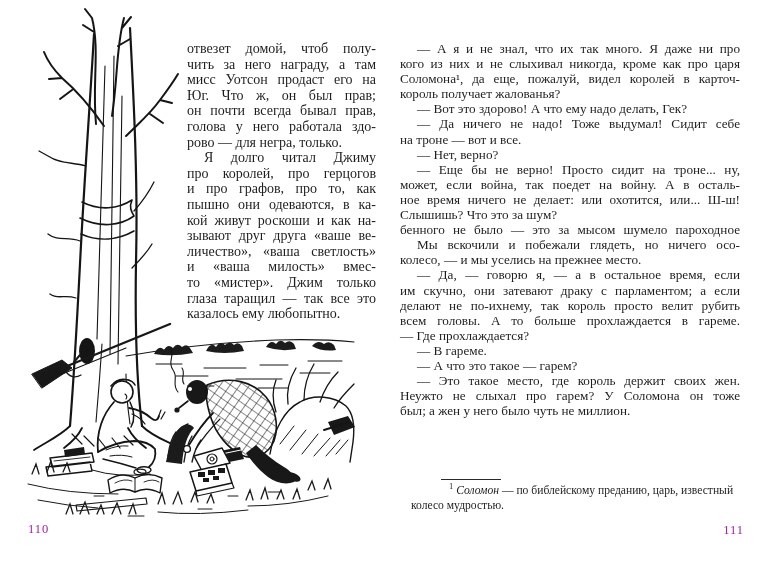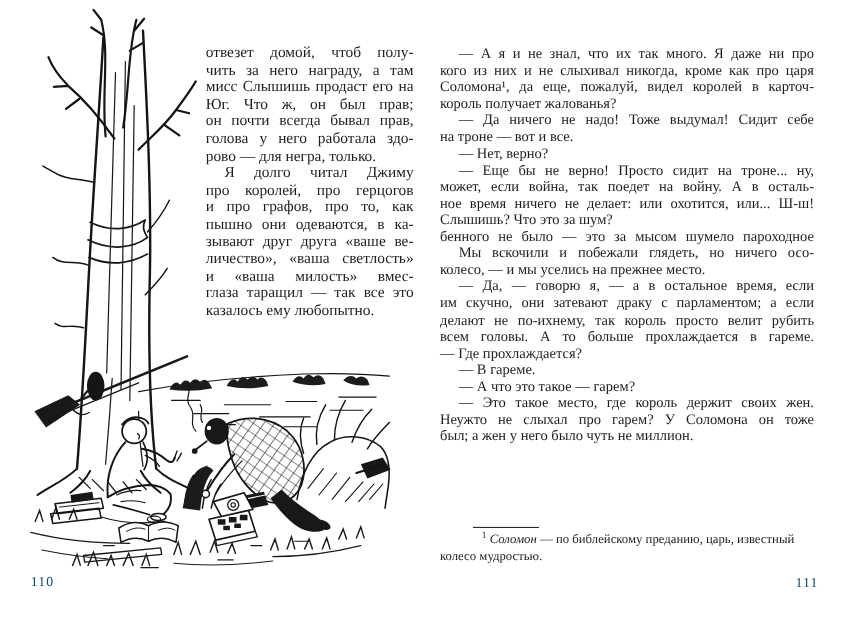--- a/index.html
+++ b/index.html
@@ -16,27 +16,27 @@
 
   .text-col{position:absolute;}
   .left-col{left:187px;top:41px;width:189px;font-size:14px;line-height:15.6px;}
   .right-col{left:400px;top:41px;width:340px;font-size:13.2px;line-height:15.1px;}
 
   .para{margin:0;}
   .line{text-align:justify;text-align-last:justify;-moz-text-align-last:justify;white-space:normal;}
   .line.last{text-align-last:left;-moz-text-align-last:left;}
   .para.indent .line.first{text-indent:17px;}
 
-  .footnote{position:absolute;left:400px;top:479px;width:340px;font-size:11.6px;line-height:15px;}
+  .footnote{position:absolute;left:411px;top:479px;width:340px;font-size:11.6px;line-height:15px;}
   .fn-rule{width:60px;height:0;border-top:1.3px solid #2a2a2a;margin:0 0 3px 30px;}
   .fn-line{text-align:justify;}
   .fn-line.fn-first{text-indent:38px;}
   .fn-line sup{font-size:8.5px;line-height:0;}
 
-  .pagenum{position:absolute;font-size:12.5px;color:#0c4a6e;letter-spacing:1px;font-family:Liberation Serif, serif;}
+  .pagenum{position:absolute;font-size:12.5px;color:#a21caf;letter-spacing:1px;font-family:Liberation Serif, serif;}
   .pagenum-left{left:28px;top:522px;}
   .pagenum-right{left:700px;top:523px;width:44px;text-align:right;}
 </style>
 </head>
 <body>
 
 <div class="spread">
 
   <div class="page page-left">
 
@@ -152,50 +152,55 @@
         <path stroke-width="1.3" d="M300 486 l4 -9 3 9 m9 -1 l4 -10 3 10"></path>
         <path stroke-width="1" d="M20 480 q40 10 90 10 M150 508 q40 4 90 -2 M240 502 q40 0 80 -10 M30 496 q30 6 60 8"></path>
         <path stroke-width="1" d="M220 492 h10 M260 488 h12 M190 505 h14 M120 512 h16 M86 492 h10"></path>
       </g>
     </svg>
 
     <div class="text-col left-col">
         <div class="para">
           <div class="line first">отвезет домой, чтоб полу-</div>
           <div class="line">чить за него награду, а там</div>
-          <div class="line">мисс Слышишь продаст его на</div>
+          <div class="line">мисс Уотсон продаст его на</div>
           <div class="line">Юг. Что ж, он был прав;</div>
           <div class="line">он почти всегда бывал прав,</div>
           <div class="line">голова у него работала здо-</div>
           <div class="line last">рово — для негра, только.</div>
         </div>
         <div class="para indent">
           <div class="line first">Я долго читал Джиму</div>
           <div class="line">про королей, про герцогов</div>
           <div class="line">и про графов, про то, как</div>
           <div class="line">пышно они одеваются, в ка-</div>
+          <div class="line">кой живут роскоши и как на-</div>
           <div class="line">зывают друг друга «ваше ве-</div>
           <div class="line">личество», «ваша светлость»</div>
           <div class="line">и «ваша милость» вмес-</div>
+          <div class="line">то «мистер». Джим только</div>
           <div class="line">глаза таращил — так все это</div>
           <div class="line last">казалось ему любопытно.</div>
         </div>
       </div>
 
     <div class="pagenum pagenum-left">110</div>
   </div>
 
   <div class="page page-right"></div>
 
   <div class="text-col right-col">
       <div class="para indent">
         <div class="line first">— А я и не знал, что их так много. Я даже ни про</div>
         <div class="line">кого из них и не слыхивал никогда, кроме как про царя</div>
         <div class="line">Соломона¹, да еще, пожалуй, видел королей в карточ-</div>
         <div class="line last">король получает жалованья?</div>
+      </div>
+      <div class="para indent">
+        <div class="line first last">— Вот это здорово! А что ему надо делать, Гек?</div>
       </div>
       <div class="para indent">
         <div class="line first">— Да ничего не надо! Тоже выдумал! Сидит себе</div>
         <div class="line last">на троне — вот и все.</div>
       </div>
       <div class="para indent">
         <div class="line first last">— Нет, верно?</div>
       </div>
       <div class="para indent">
         <div class="line first">— Еще бы не верно! Просто сидит на троне... ну,</div>

